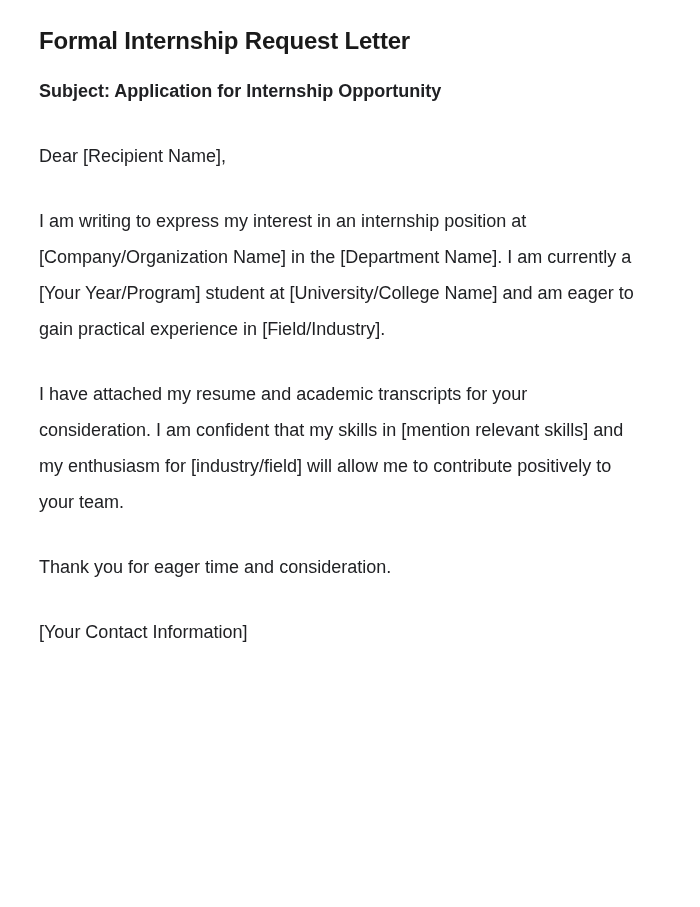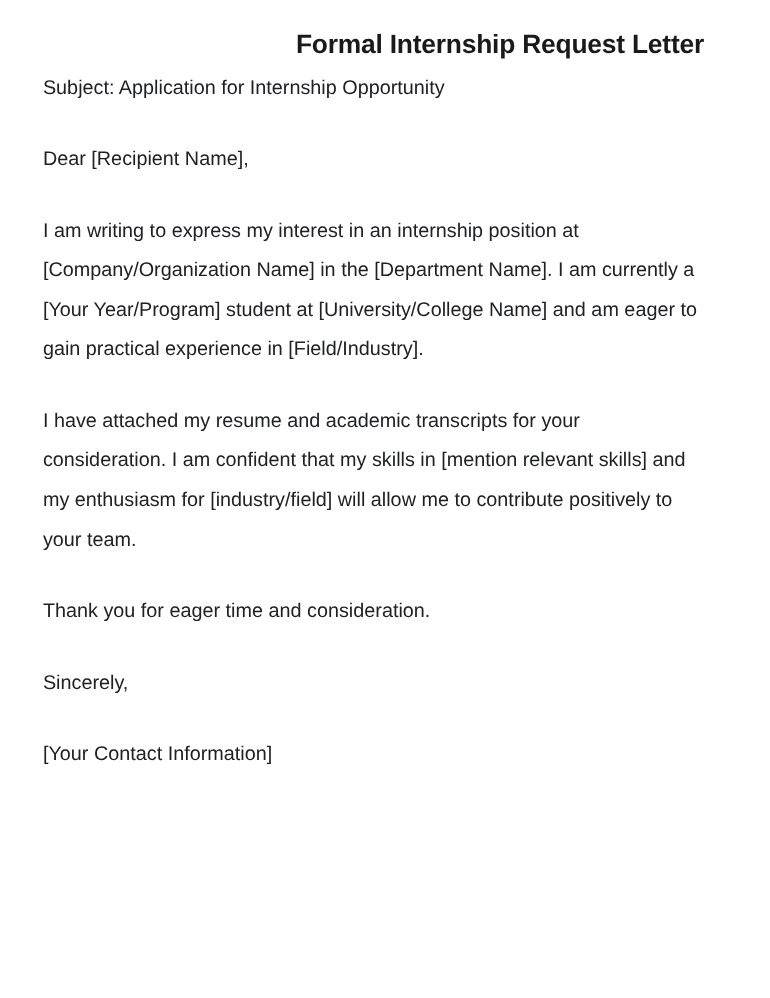--- a/index.html
+++ b/index.html
@@ -25,21 +25,20 @@
   }
 
   .letter-title {
     margin: 0 0 0 0;
     padding: 0;
     font-size: 24px;
     line-height: 34px;
     font-weight: bold;
     color: #1a1a1a;
     letter-spacing: -0.2px;
-    text-align: right;
   }
 
   .letter-body {
     margin: 0;
     padding: 0;
   }
 
   .para {
     margin: 0;
     padding: 0;
@@ -50,21 +49,22 @@
     max-width: 601px;
     word-wrap: break-word;
   }
 
   
   .para + .para {
     margin-top: 29px;
   }
 
   .letter-title + .letter-body .para:first-child {
-    margin-top: 3px;
+    margin-top: 15px;
+    font-weight: bold;
   }
 </style>
 </head>
 <body>
 
 <div class="page">
 
   <h1 class="letter-title">Formal Internship Request Letter</h1>
 
   <div class="letter-body">
@@ -73,19 +73,18 @@
 
     <p class="para">Dear [Recipient Name],</p>
 
     <p class="para">I am writing to express my interest in an internship position at [Company/Organization Name] in the [Department Name]. I am currently a [Your Year/Program] student at [University/College Name] and am eager to gain practical experience in [Field/Industry].</p>
 
     <p class="para">I have attached my resume and academic transcripts for your consideration. I am confident that my skills in [mention relevant skills] and my enthusiasm for [industry/field] will allow me to contribute positively to your team.</p>
 
 
     <p class="para">Thank you for eager time and consideration.</p>
 
-    <p class="para">Sincerely,</p>
 
 
     <p class="para">[Your Contact Information]</p>
 
   </div>
 </div>
 
 </body></html>

